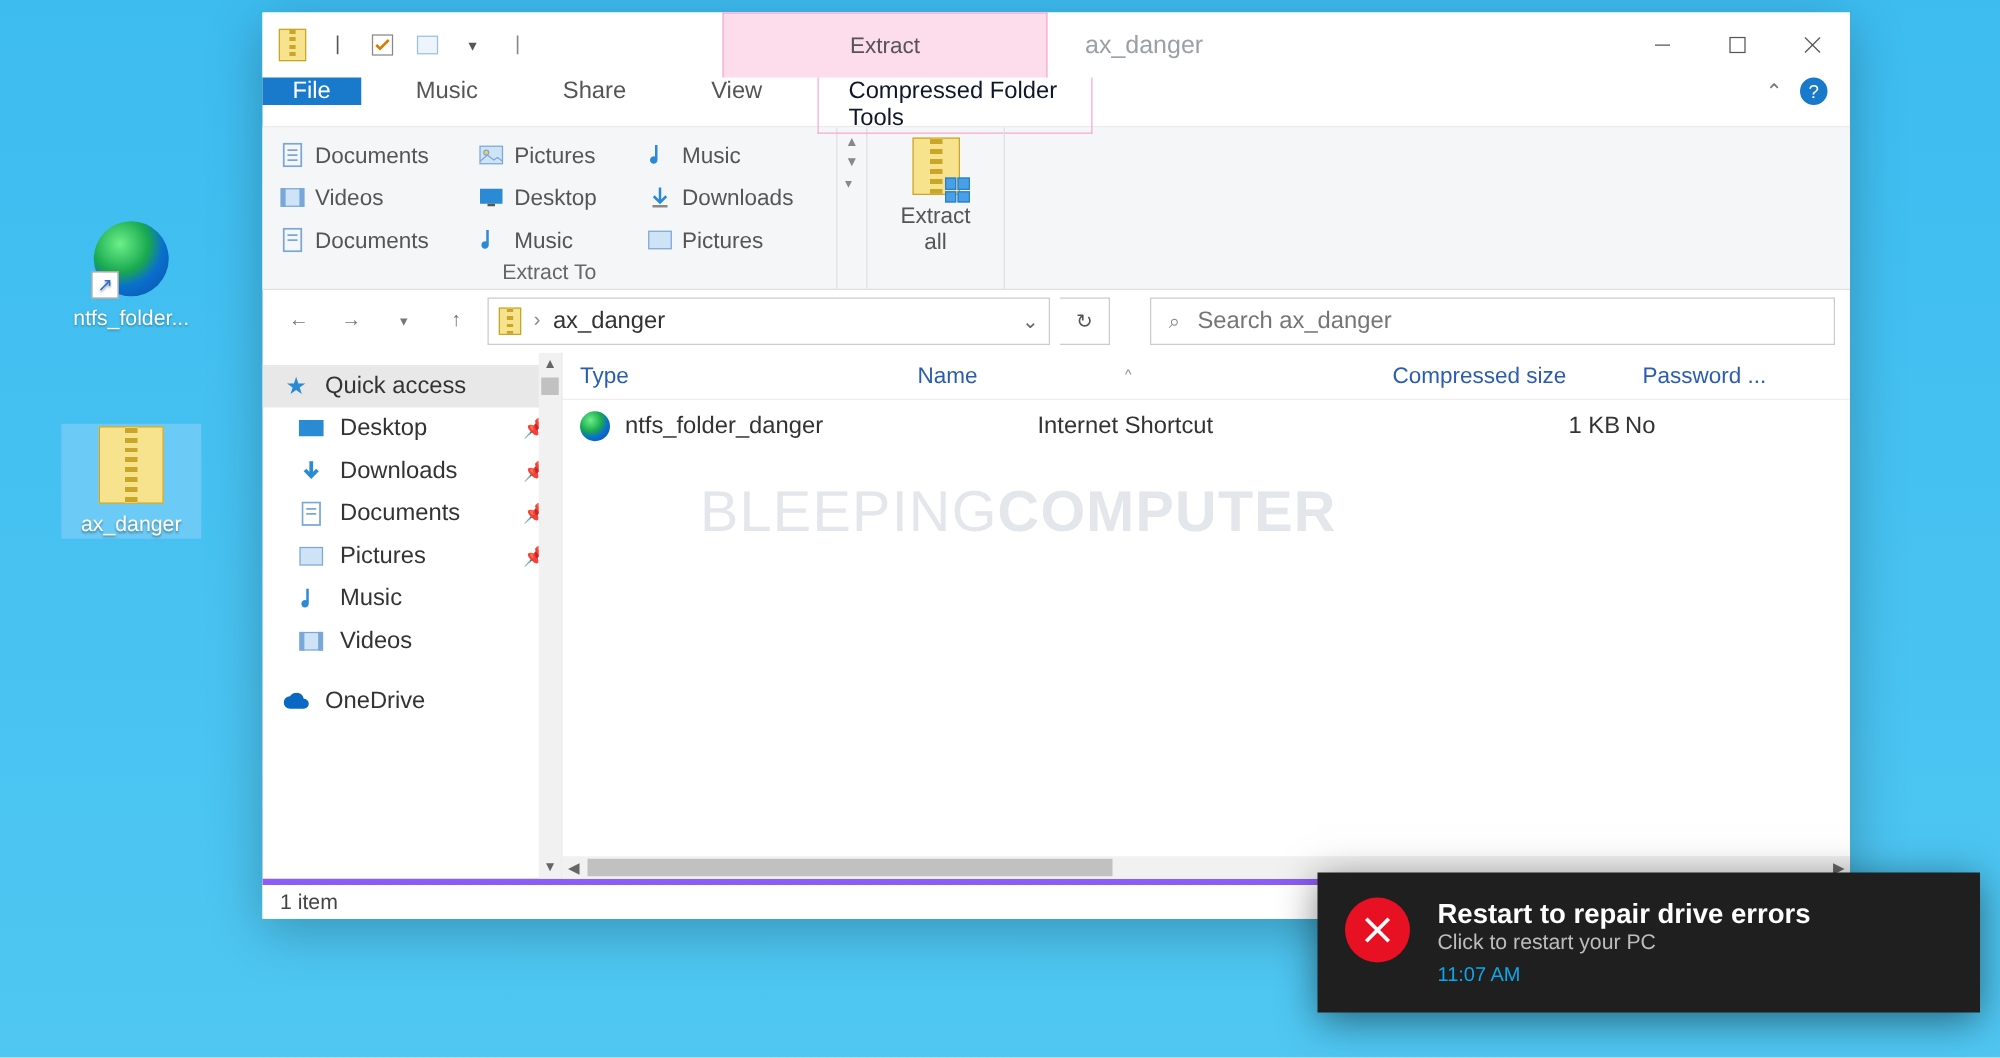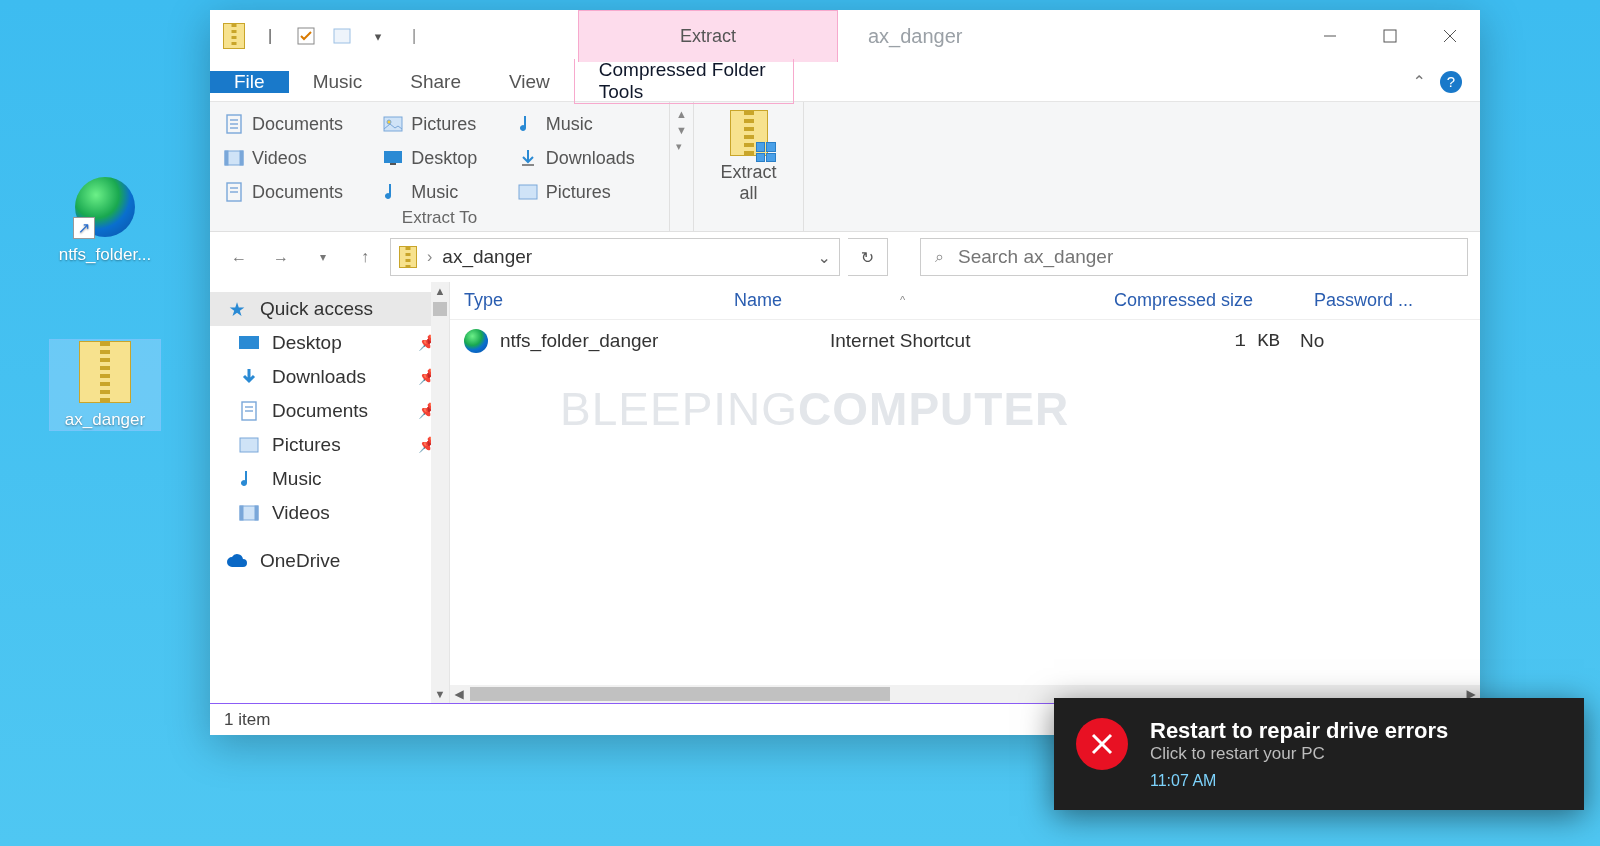--- a/index.html
+++ b/index.html
@@ -20,21 +20,21 @@
 .qat { display:flex; align-items:center; gap:8px; padding:0 10px; }
 .qat .q { width:28px; height:28px; display:flex; align-items:center; justify-content:center; color:#666; border:1px solid transparent; }
 .ziptiny{ width:22px; height:26px; background:#f7e28e; border:1px solid #c9a52a; position:relative;}
 .ziptiny::before{ content:""; position:absolute; left:50%; top:0; transform:translateX(-50%); width:5px; height:100%; background:repeating-linear-gradient(180deg,#c9a52a 0 3px,#f7e28e 3px 6px); }
 .ctx-tab { width:260px; margin-left:140px; background:#fddcec; border:1px solid #f7a9cd; border-bottom:none; display:flex; align-items:center; justify-content:center; color:#555; font-size:18px; }
 .titletext { flex:1; display:flex; align-items:center; padding-left:30px; color:#9aa0a6; font-size:20px;}
 .winbtns { display:flex; }
 .winbtns .wb { width:60px; display:flex; align-items:center; justify-content:center; color:#555; font-size:16px;}
 .winbtns .wb svg{width:14px;height:14px;stroke:#555;stroke-width:1;fill:none;}
 
-.tabbar { height:40px; display:flex; align-items:center; border-bottom:1px solid #e5e5e5; }
+.tabbar { height:40px; display:flex; align-items:flex-start; border-bottom:1px solid #e5e5e5;gap:20px; }
 .tabbar .tab { padding:0 24px; display:flex; align-items:center; color:#555; font-size:19px; }
 .tabbar .tab.file { background:#1979ca; color:#fff; }
 .tabbar .tab.tool { border:1px solid #f7a9cd; border-top:none; color:#0f172a; margin-left:0; width:220px; justify-content:center; position:relative; left:0;}
 .tabbar .helpicons { margin-left:auto; display:flex; align-items:center; gap:14px; padding-right:18px;}
 .tabbar .helpicons .chev{color:#777;}
 .tabbar .helpicons .hq{width:22px; height:22px; border-radius:50%; background:#1979ca; color:#fff; display:flex; align-items:center; justify-content:center; font-size:15px;}
 
 .ribbon { height:130px; background:#f5f6f7; border-bottom:1px solid #e0e0e0; display:flex; }
 .rgroup { border-right:1px solid #e0e0e0; padding:6px 10px 4px; display:flex; flex-direction:column; }
 .rgroup .grid { display:grid; grid-template-columns:auto auto auto; grid-auto-rows:32px; gap:2px 12px; }
@@ -75,29 +75,29 @@
 .cols .sortup{ font-size:11px; color:#888; position:absolute; top:4px;}
 .rowitem { display:flex; align-items:center; font-size:19px; color:#333; height:42px;}
 .rowitem .cName{ display:flex; align-items:center; gap:12px; padding-left:14px;}
 .miniglobe{width:24px;height:24px;border-radius:50%;background:radial-gradient(circle at 35% 30%,#6cf088 0%,#19a850 40%,#0a6fce 60%,#0a4fa4 100%);}
 .watermark{ position:absolute; top:100px; left:110px; font-size:46px; font-weight:300; color:#e3e6ea; letter-spacing:1px;}
 .watermark b{font-weight:700;}
 .hscroll{ position:absolute; bottom:0; left:0; right:0; height:18px; background:#f1f1f1; display:flex; align-items:center;}
 .hscroll .ar{width:18px; text-align:center; color:#666; font-size:12px;}
 .hscroll .th{height:14px; width:420px; background:#c1c1c1; margin-left:2px;}
 
-.status { height:32px; border-top:1px solid #8b5cf6; display:flex; align-items:center; padding:0 14px; font-size:17px; color:#444; background:#fff;}
+.status { height:32px; border-top:5px solid #8b5cf6; display:flex; align-items:center; padding:0 14px; font-size:17px; color:#444; background:#fff;}
 
 
 .toast { position:absolute; right:16px; bottom:36px; width:530px; background:#1f1f1f; color:#ddd; padding:20px 22px; display:flex; gap:22px; box-shadow:0 6px 30px rgba(0,0,0,.5);}
 .toast .xic{width:52px;height:52px;border-radius:50%;background:#e81123;display:flex;align-items:center;justify-content:center;}
 .toast .xic svg{width:26px;height:26px;stroke:#fff;stroke-width:3;}
 .toast .tt{font-size:22px; font-weight:600; color:#fff; margin-bottom:0;}
 .toast .sub{font-size:17px; color:#bdbdbd;}
-.toast .time{font-size:16px; color:#7dd3fc; margin-top:8px;}
+.toast .time{font-size:16px; color:#0ea5e9; margin-top:8px;}
 svg.docic{stroke:#7aa7d9;fill:none;stroke-width:1.4;}
 svg.arrowdown{stroke:#2a8ad4;fill:#2a8ad4;}
 svg.pic{stroke:#7aa7d9;fill:#cfe3f7;}
 svg.music{fill:#2a8ad4;}
 svg.video{stroke:#7aa7d9;fill:#cfe3f7;}
 svg.cloud{fill:#0a68c5;}
 svg.monitor{fill:#2a8ad4;}
 </style>
 </head>
 <body>
@@ -382,21 +382,21 @@
         <div class="c" style="width:380px; position:relative;"><span>Name</span><span class="sortup" style="left:180px">^</span></div>
         <div class="c" style="width:200px">Compressed size</div>
         <div class="c" style="flex:1">Password ...</div>
       </div>
       <div class="rowitem">
         <div class="cName" style="width:380px">
             <div class="miniglobe"></div>
             <span>ntfs_folder_danger</span>
           </div>
         <div style="width:270px">Internet Shortcut</div>
-        <div style="width:200px; text-align:right; padding-right:20px;font-family:Liberation Mono, monospace;">1 KB</div>
+        <div style="width:200px; text-align:right; padding-right:4px;">1 KB</div>
         <div style="flex:1">No</div>
       </div>
       <div class="watermark"><span>BLEEPING</span><b>COMPUTER</b></div>
       <div class="hscroll">
           <div class="ar">◀</div>
           <div class="th"></div>
           <div class="ar" style="margin-left:auto">▶</div>
         </div>
     </div>
   </div>

